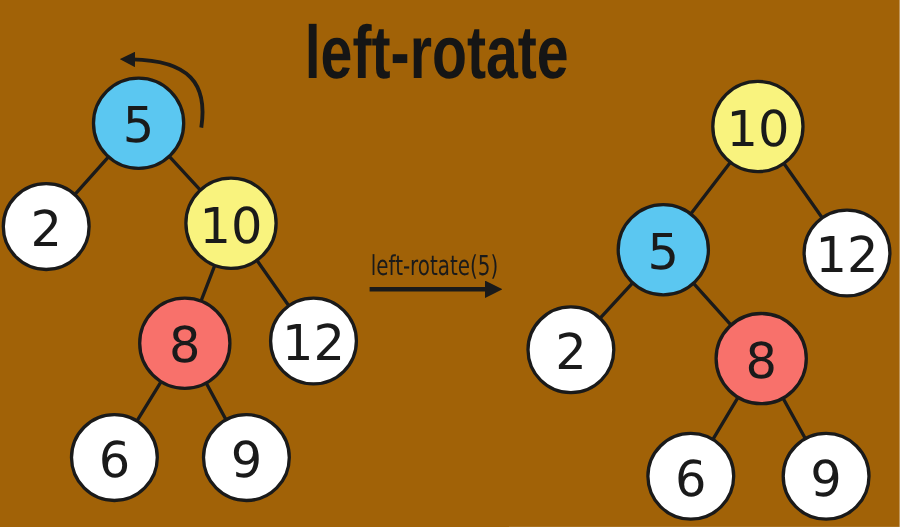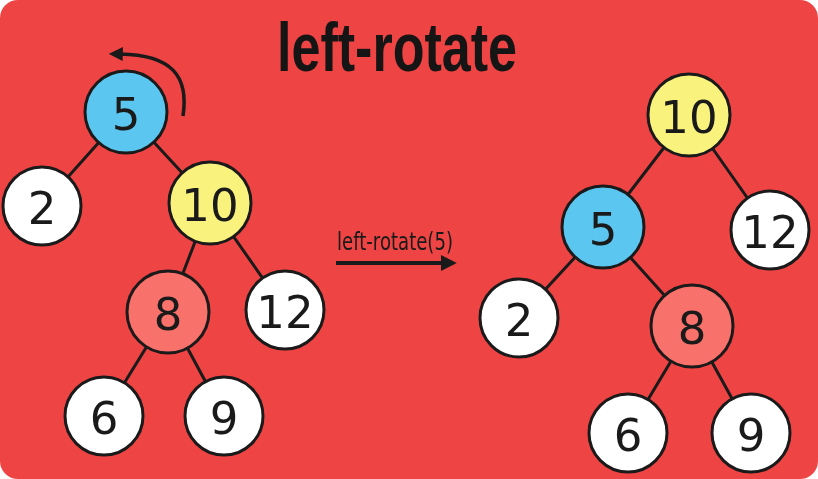--- a/index.html
+++ b/index.html
@@ -7,22 +7,21 @@
     padding: 0;
     background: #ffffff;
     width: 818px;
     height: 479px;
     overflow: hidden;
   }
   .canvas {
     position: relative;
     width: 818px;
     height: 479px;
-    background: #ef4444;
-    border-radius: 18px;
+    background: #a16207;
   }
   svg { display: block; }
   .edge {
     stroke: #1a1a1a;
     stroke-width: 3;
     stroke-linecap: round;
   }
   .node {
     stroke: #1a1a1a;
     stroke-width: 3;

